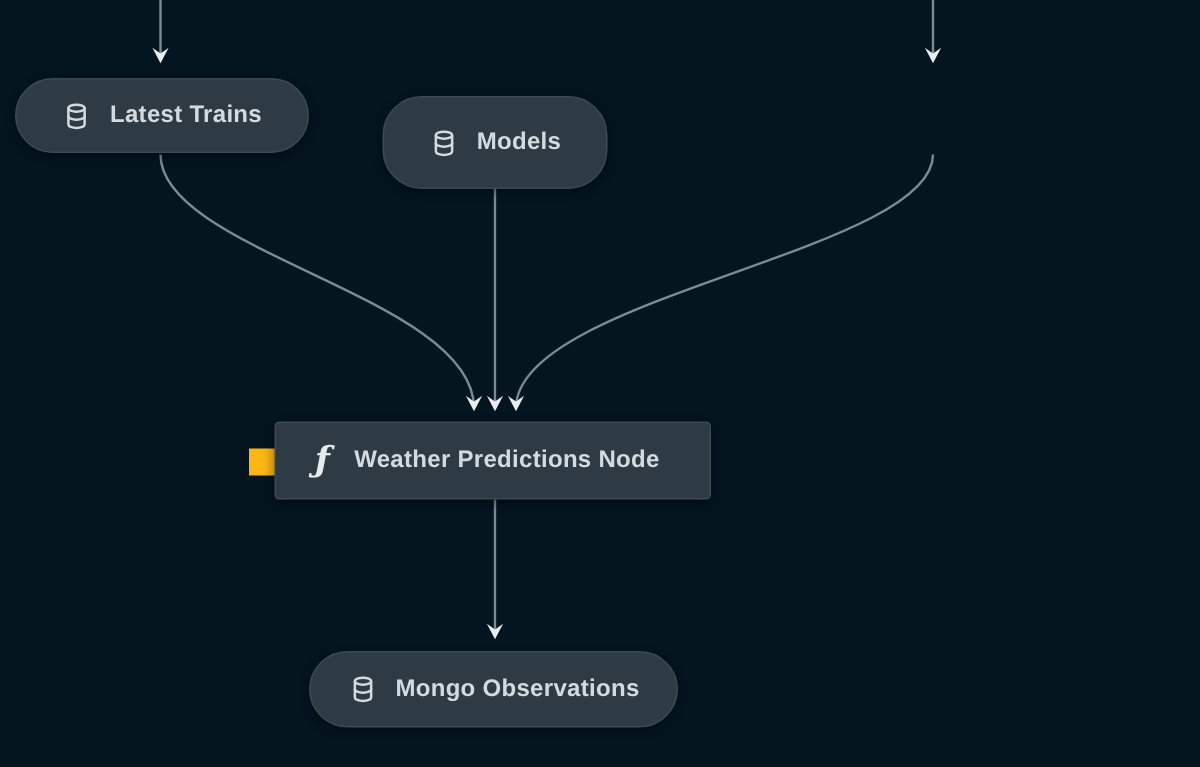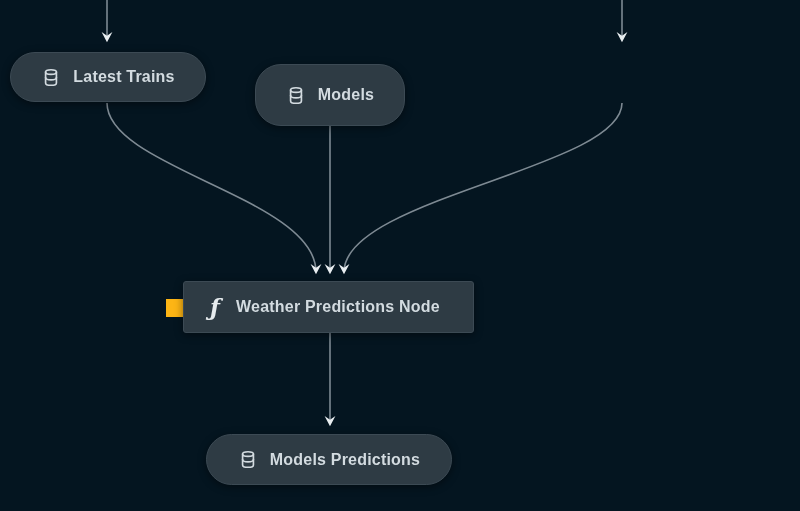--- a/index.html
+++ b/index.html
@@ -116,16 +116,16 @@
   </div>
 
   <div class="node pill" style="left:206px; top:434px; width:246px; height:51px;">
     <span class="db-icon">
       <svg viewBox="0 0 24 24" fill="none" stroke-width="2" stroke-linecap="round" stroke-linejoin="round">
         <ellipse cx="12" cy="5.5" rx="6.5" ry="2.8"></ellipse>
         <path d="M5.5 5.5 v13 c0 1.55 2.9 2.8 6.5 2.8 s6.5 -1.25 6.5 -2.8 v-13"></path>
         <path d="M5.5 12 c0 1.55 2.9 2.8 6.5 2.8 s6.5 -1.25 6.5 -2.8"></path>
       </svg>
     </span>
-    <span class="node-label">Models Predictions</span>
+    <span class="node-label">Mongo Observations</span>
   </div>
 
 </div>
 
 </body></html>

